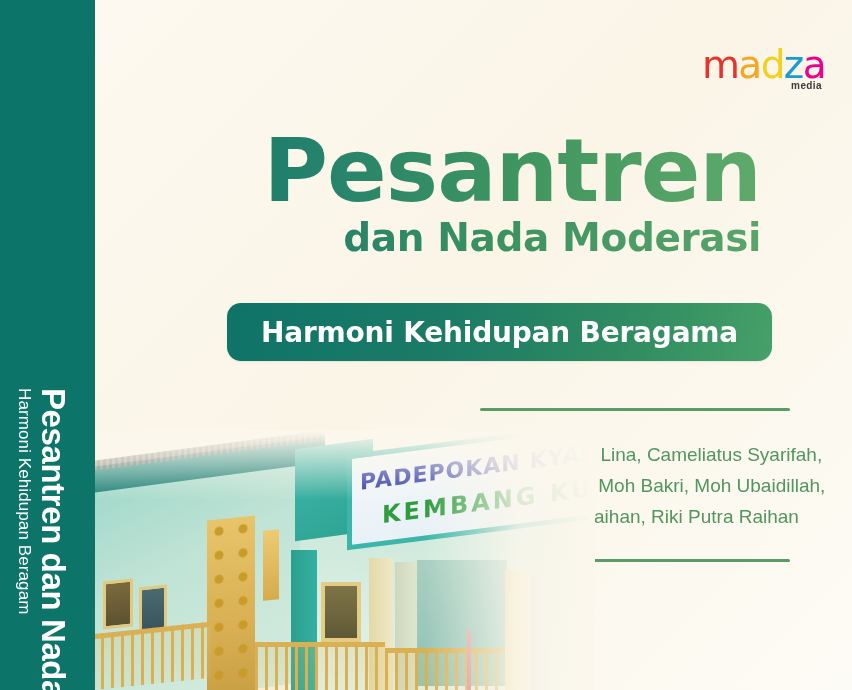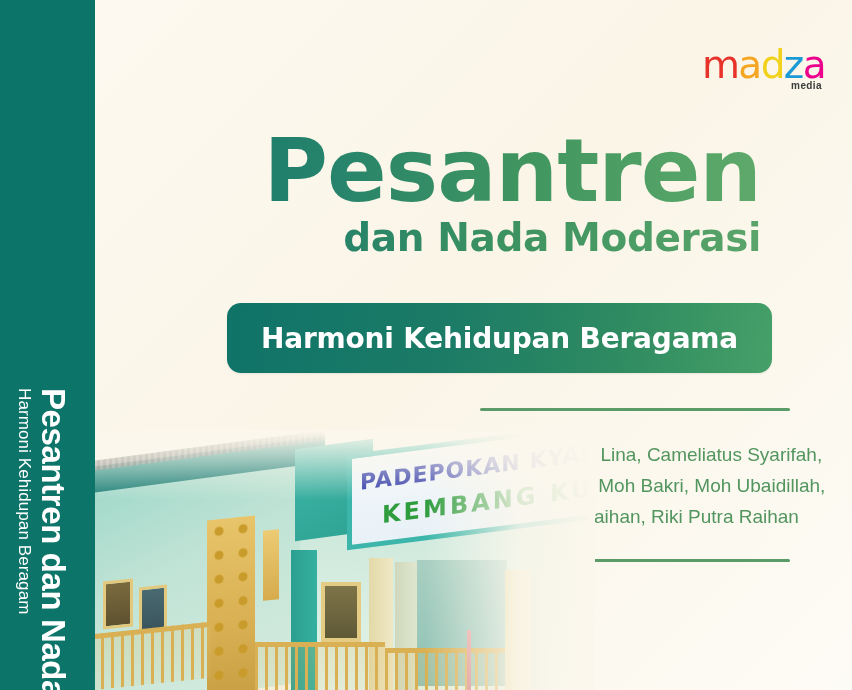--- a/index.html
+++ b/index.html
@@ -114,21 +114,21 @@
     background-clip:text;
     color:transparent;
     font-family:"DejaVu Sans",sans-serif;
     text-align:right;
   }
 
   
   .banner{
     position:absolute;
     right:80px;top:303px;
-    height:70px;
+    height:58px;
     min-width:500px;
     display:flex;align-items:center;justify-content:center;
     padding:0 34px;
     box-sizing:border-box;
     border-radius:14px;
     background:linear-gradient(100deg,#0f7368 0%,#1b7b66 40%,#2f8b61 72%,#46a068 100%);
     color:#ffffff;
     font-size:28px;
     font-weight:bold;
     letter-spacing:-.2px;

